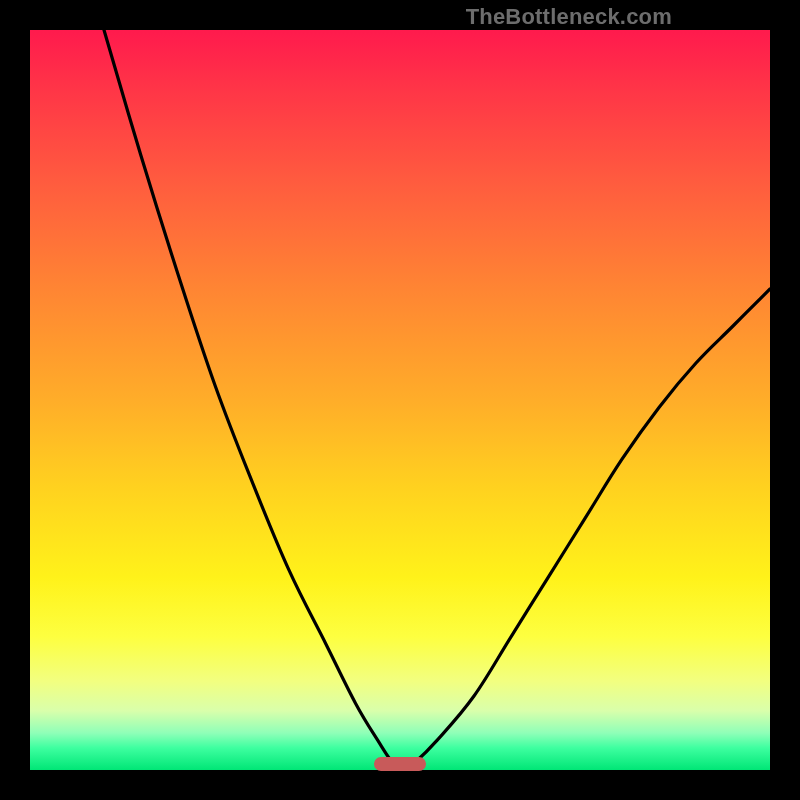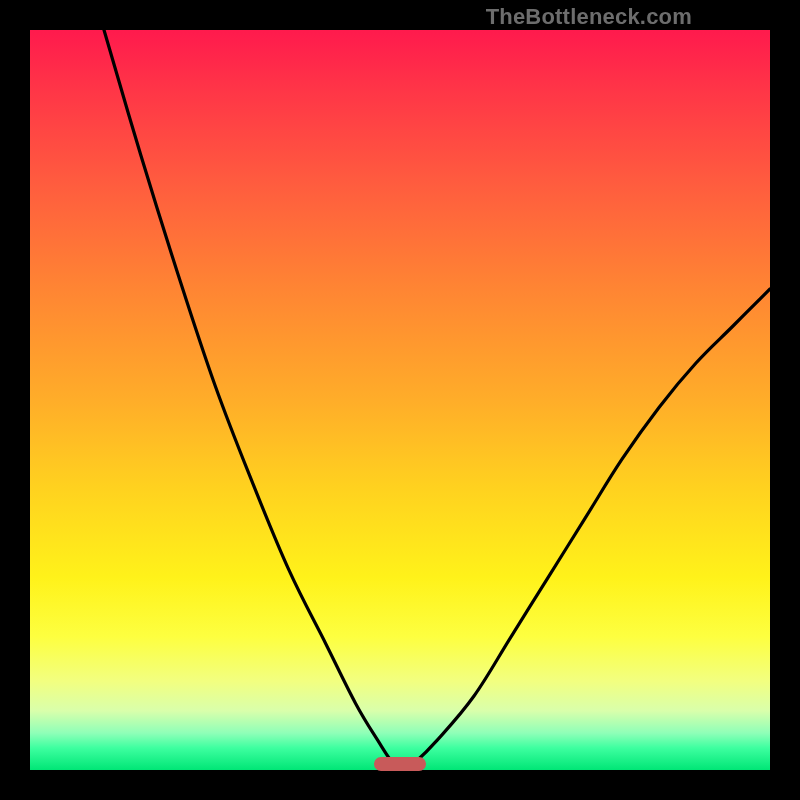--- a/index.html
+++ b/index.html
@@ -10,21 +10,20 @@
     background: #000;
     overflow: hidden;
   }
   .frame {
     position: absolute;
     left: 0;
     top: 0;
     width: 680px;
     height: 800px;
     background: #000;
-    padding-left: 20px;
   }
   .plot-area {
     position: absolute;
     left: 30px;
     top: 30px;
     width: 740px;
     height: 740px;
     background: linear-gradient(to bottom,
       #ff1a4d 0%,
       #ff3547 8%,

